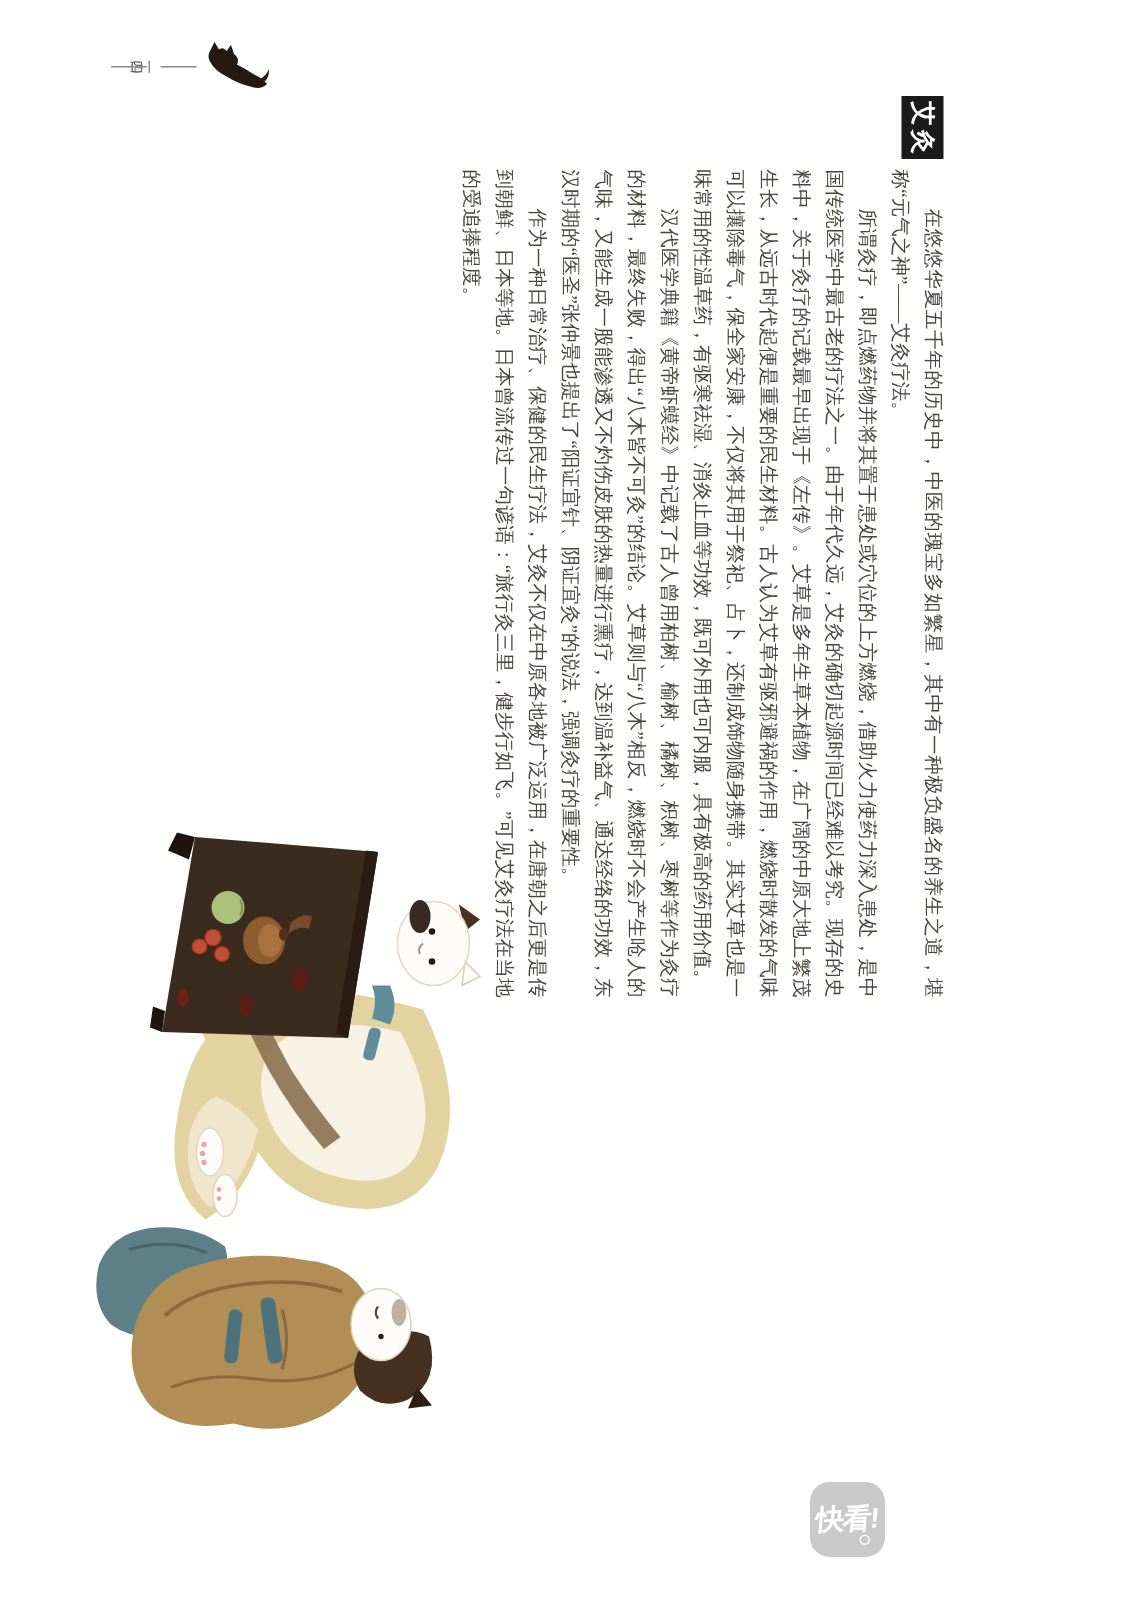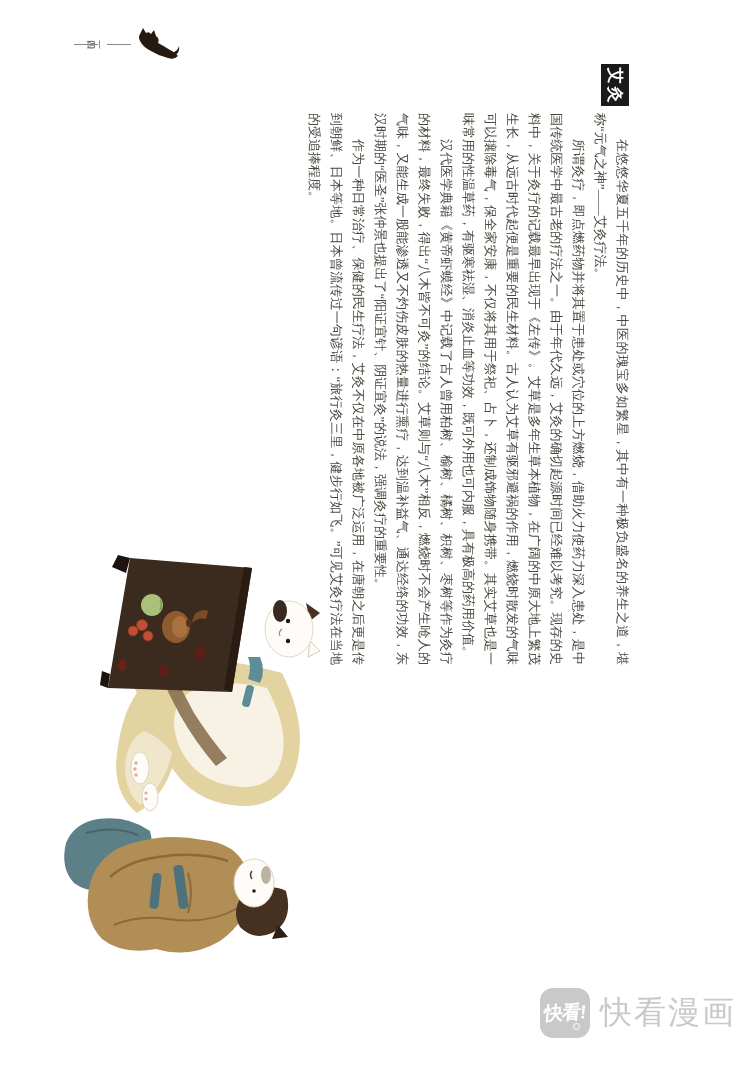--- a/index.html
+++ b/index.html
@@ -197,16 +197,15 @@
       </g>
     </svg>
 
   </div>
 
   <div class="watermark">
     <div class="wm-icon">
       <span class="wm-icon-label">快看!</span>
       <span class="wm-lens"></span>
     </div>
-    <div class="wm-brand">快看漫画</div>
   </div>
 
 </div>
 
 </body></html>

